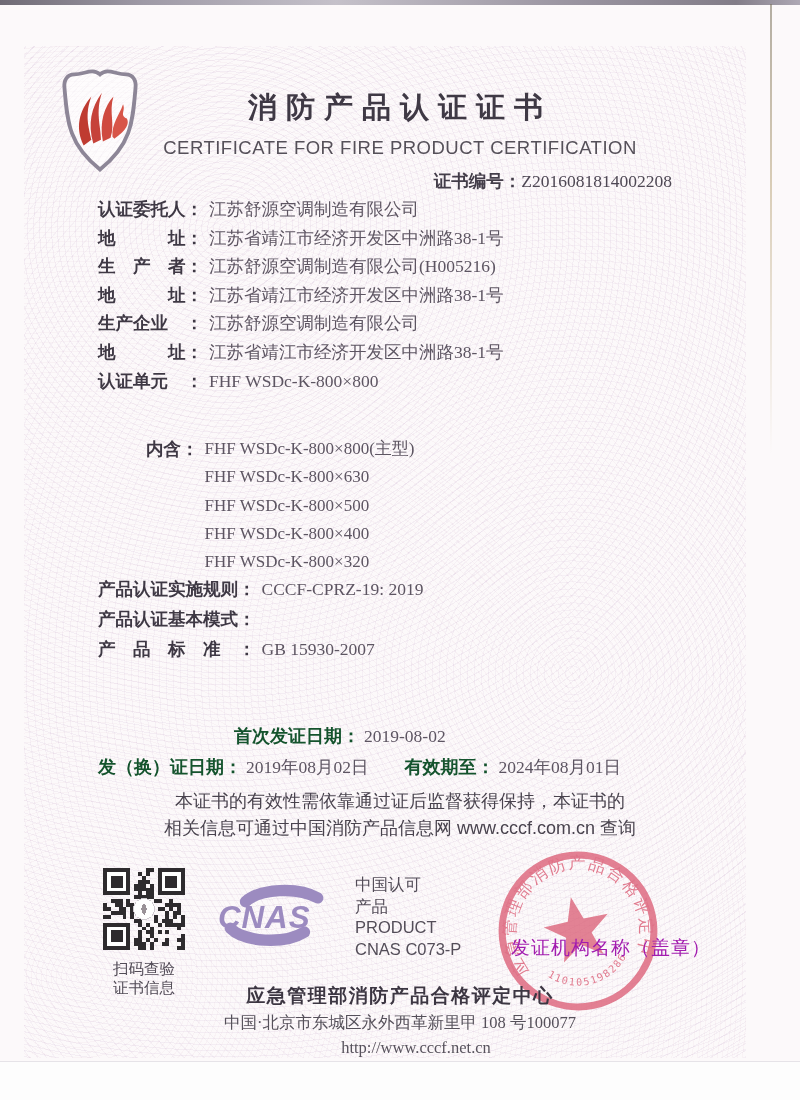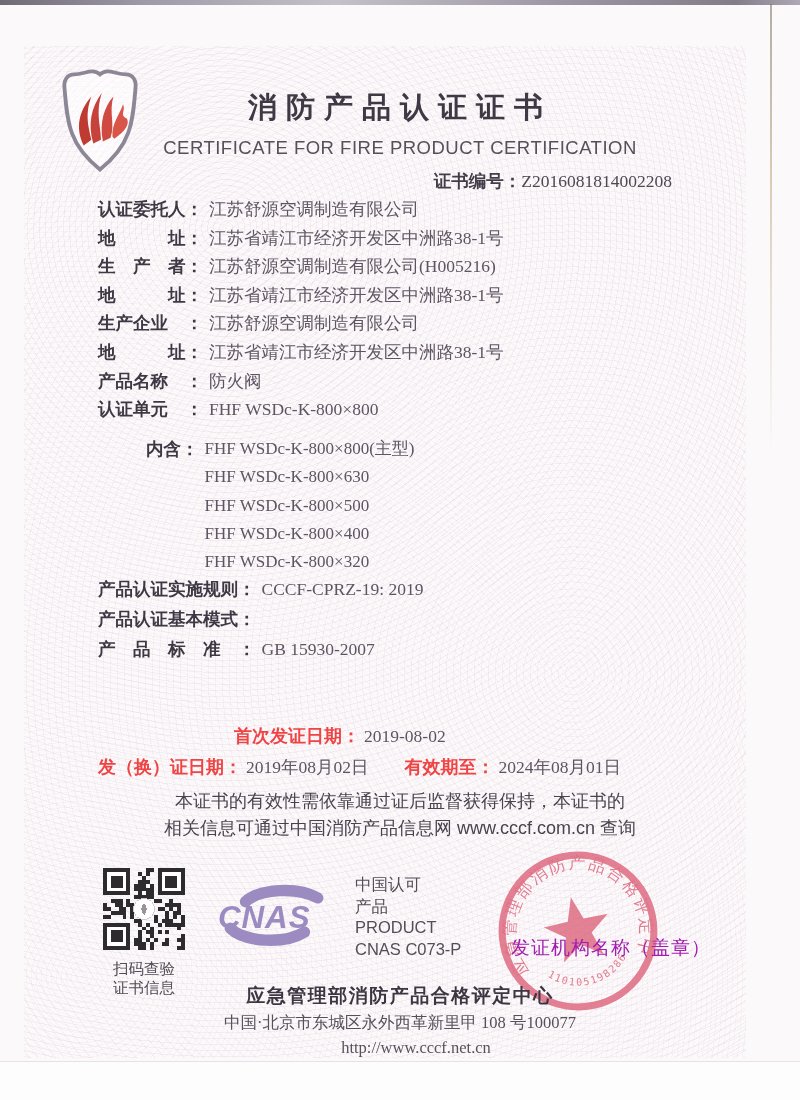--- a/index.html
+++ b/index.html
@@ -65,21 +65,21 @@
 
   .rules { position:absolute; left:98px; top:577px; width:640px; }
   .rule-row { display:flex; align-items:baseline; height:30px; }
 
   .statement { position:absolute; left:98px; top:665px; width:592px; font-size:18px; line-height:29.5px; }
   .st-bold { font-family:"Liberation Sans","DejaVu Sans",sans-serif; font-weight:bold; color:#3b3541; }
   .st-code { font-size:17.5px; color:#584f5c; }
 
   .date-first { position:absolute; left:234px; top:724px; }
   .date-issue { position:absolute; left:98px; top:755px; }
-  .d-label { font-family:"Liberation Sans","DejaVu Sans",sans-serif; font-weight:bold; font-size:18px; color:#ef4444; }
+  .d-label { font-family:"Liberation Sans","DejaVu Sans",sans-serif; font-weight:bold; font-size:18px; color:#14532d; }
   .d-value { font-size:17.5px; color:#5d5562; }
   .gap { display:inline-block; width:28px; }
 
   .notice { position:absolute; left:0; top:788px; width:800px; text-align:center;
     font-family:"Liberation Sans","DejaVu Sans",sans-serif;
     font-size:18px; color:#49434e; line-height:27px; }
 
   .qr-block { position:absolute; left:94px; top:868px; width:100px; text-align:center; }
   .qr-code  { width:82px; height:82px; margin:0 auto; }
   .qr-caption { margin-top:9px; font-size:15.5px; color:#524c57; line-height:19px; }
@@ -149,24 +149,20 @@
       <span class="field-label">地　　　址：</span>
       <span class="field-value">江苏省靖江市经济开发区中洲路38-1号</span>
     </div>
     <div class="field-row">
       <span class="field-label">生产企业　：</span>
       <span class="field-value">江苏舒源空调制造有限公司</span>
     </div>
     <div class="field-row">
       <span class="field-label">地　　　址：</span>
       <span class="field-value">江苏省靖江市经济开发区中洲路38-1号</span>
-    </div>
-    <div class="field-row">
-      <span class="field-label">产品名称　：</span>
-      <span class="field-value">防火阀</span>
     </div>
     <div class="field-row">
       <span class="field-label">认证单元　：</span>
       <span class="field-value">FHF WSDc-K-800×800</span>
     </div>
   </div>
 
   <div class="contains">
     <div class="contains-label">内含：</div>
     <div class="contains-items">

